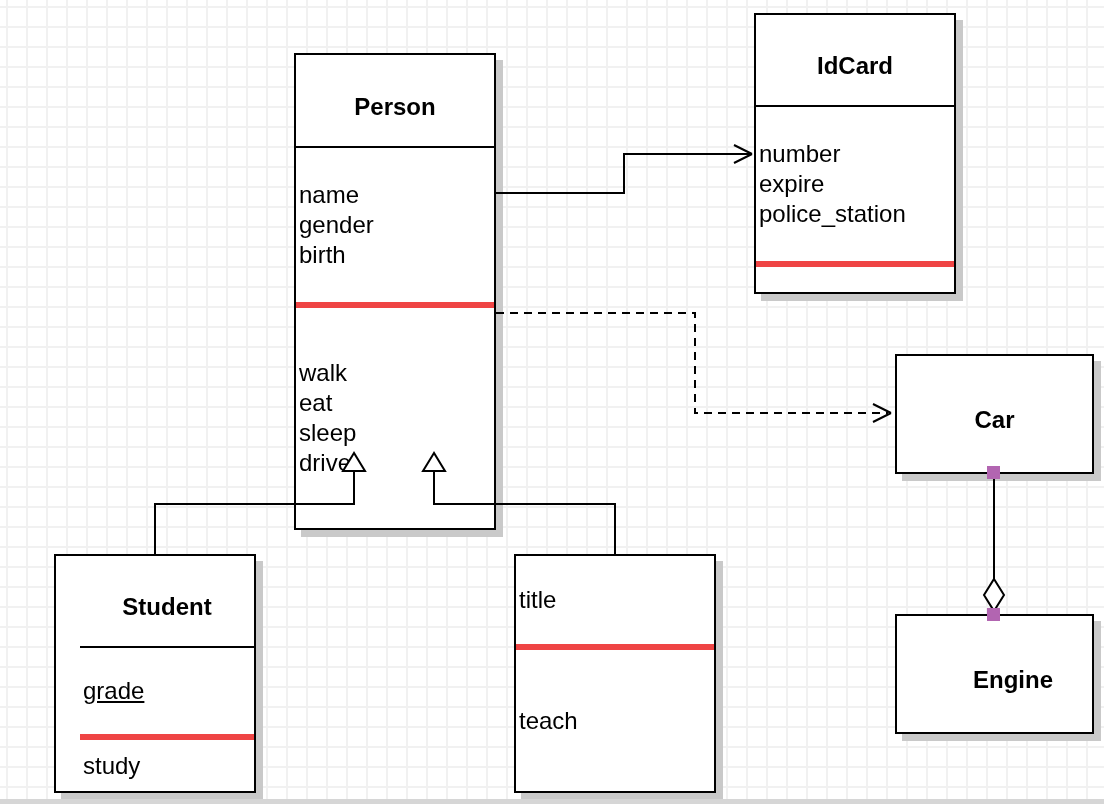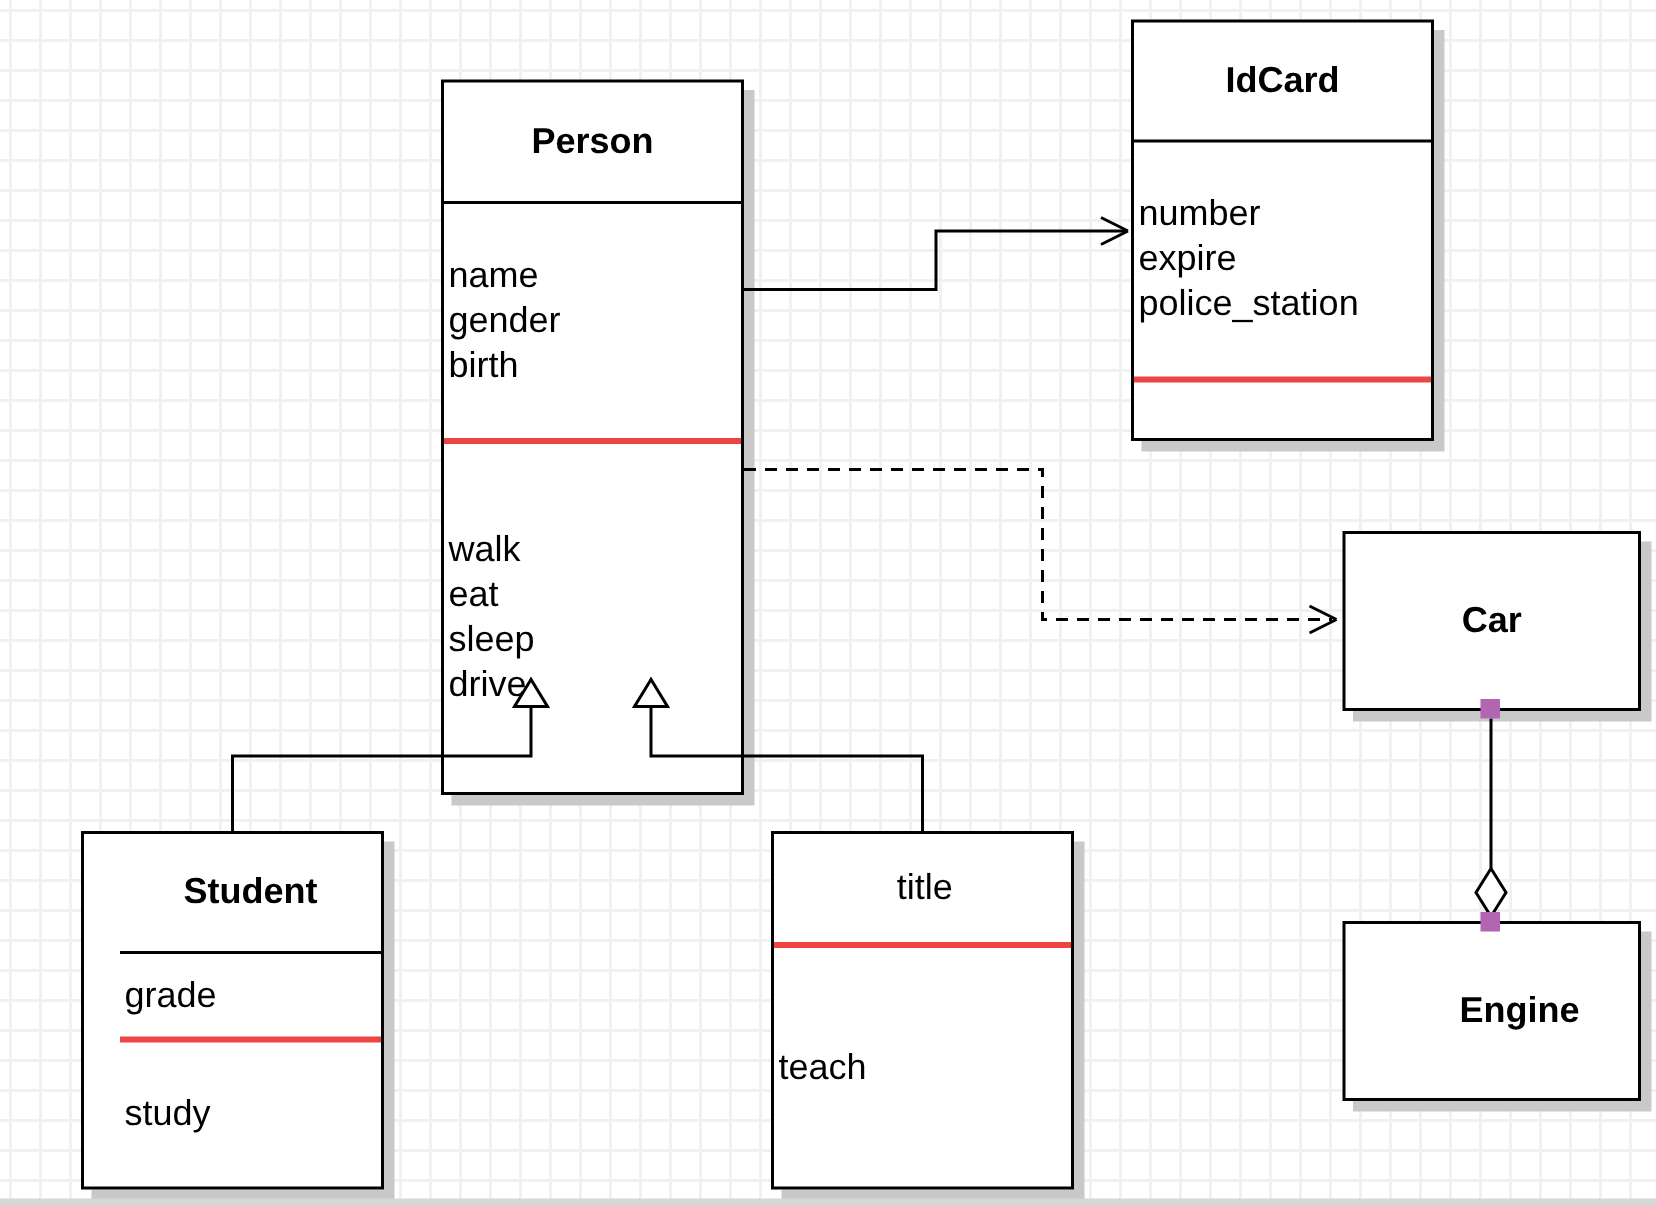--- a/index.html
+++ b/index.html
@@ -14,29 +14,29 @@
     background-position:6px 6px;
   }
   .uml-box{
     position:absolute;background:#ffffff;border:2px solid #000;
     box-shadow:7px 7px 0 #c9c9c9;box-sizing:border-box;
     display:flex;flex-direction:column;
   }
   .uml-header{
     font-weight:bold;font-size:24px;
     display:flex;align-items:center;justify-content:center;
-    box-sizing:border-box;flex:0 0 auto;
+    box-sizing:border-box;flex:0 0 auto;margin-top:12px;
   }
   .uml-header.with-rule{border-bottom:2px solid #000;}
   .uml-section{
     font-size:24px;line-height:30px;padding-left:3px;
     display:flex;flex-direction:column;justify-content:center;
     box-sizing:border-box;flex:0 0 auto;overflow:hidden;
   }
-  .uml-section.rule{border-bottom:4px solid #ef4444;}
+  .uml-section.rule{border-bottom:6px solid #ef4444;}
   .uml-section.fill{flex:1 1 auto;}
   .single{justify-content:center;}
   .single .uml-header{flex:1 1 auto;}
   svg.wires{position:absolute;left:0;top:0;pointer-events:none;}
   svg.wires *{pointer-events:auto;}
   .bottom-edge{
     position:absolute;left:0;top:799px;width:1104px;height:5px;
     background:#d6d6d6;
   }
 </style>
@@ -73,30 +73,30 @@
   <div class="uml-box single" style="left:895px;top:354px;width:199px;height:120px;">
     <div class="uml-header">Car</div>
   </div>
 
   <div class="uml-box single" style="left:895px;top:614px;width:199px;height:120px;padding-left:37px;">
     <div class="uml-header">Engine</div>
   </div>
 
   <div class="uml-box" style="left:54px;top:554px;width:202px;height:239px;padding-left:24px;">
     <div class="uml-header with-rule" style="height:80px;">Student</div>
-    <div class="uml-section rule" style="height:59px;">
+    <div class="uml-section rule" style="height:92px;text-decoration:underline;">
       <div>grade</div>
     </div>
     <div class="uml-section fill">
       <div>study</div>
     </div>
   </div>
 
   <div class="uml-box" style="left:514px;top:554px;width:202px;height:239px;">
-    <div class="uml-section rule" style="height:76px;text-align:center;">
+    <div class="uml-section rule" style="height:94px;">
       <div>title</div>
     </div>
     <div class="uml-section fill">
       <div>teach</div>
     </div>
   </div>
 
   <svg class="wires" width="1104" height="804" viewBox="0 0 1104 804">
 
     <g fill="none" stroke="#000" stroke-width="2">

